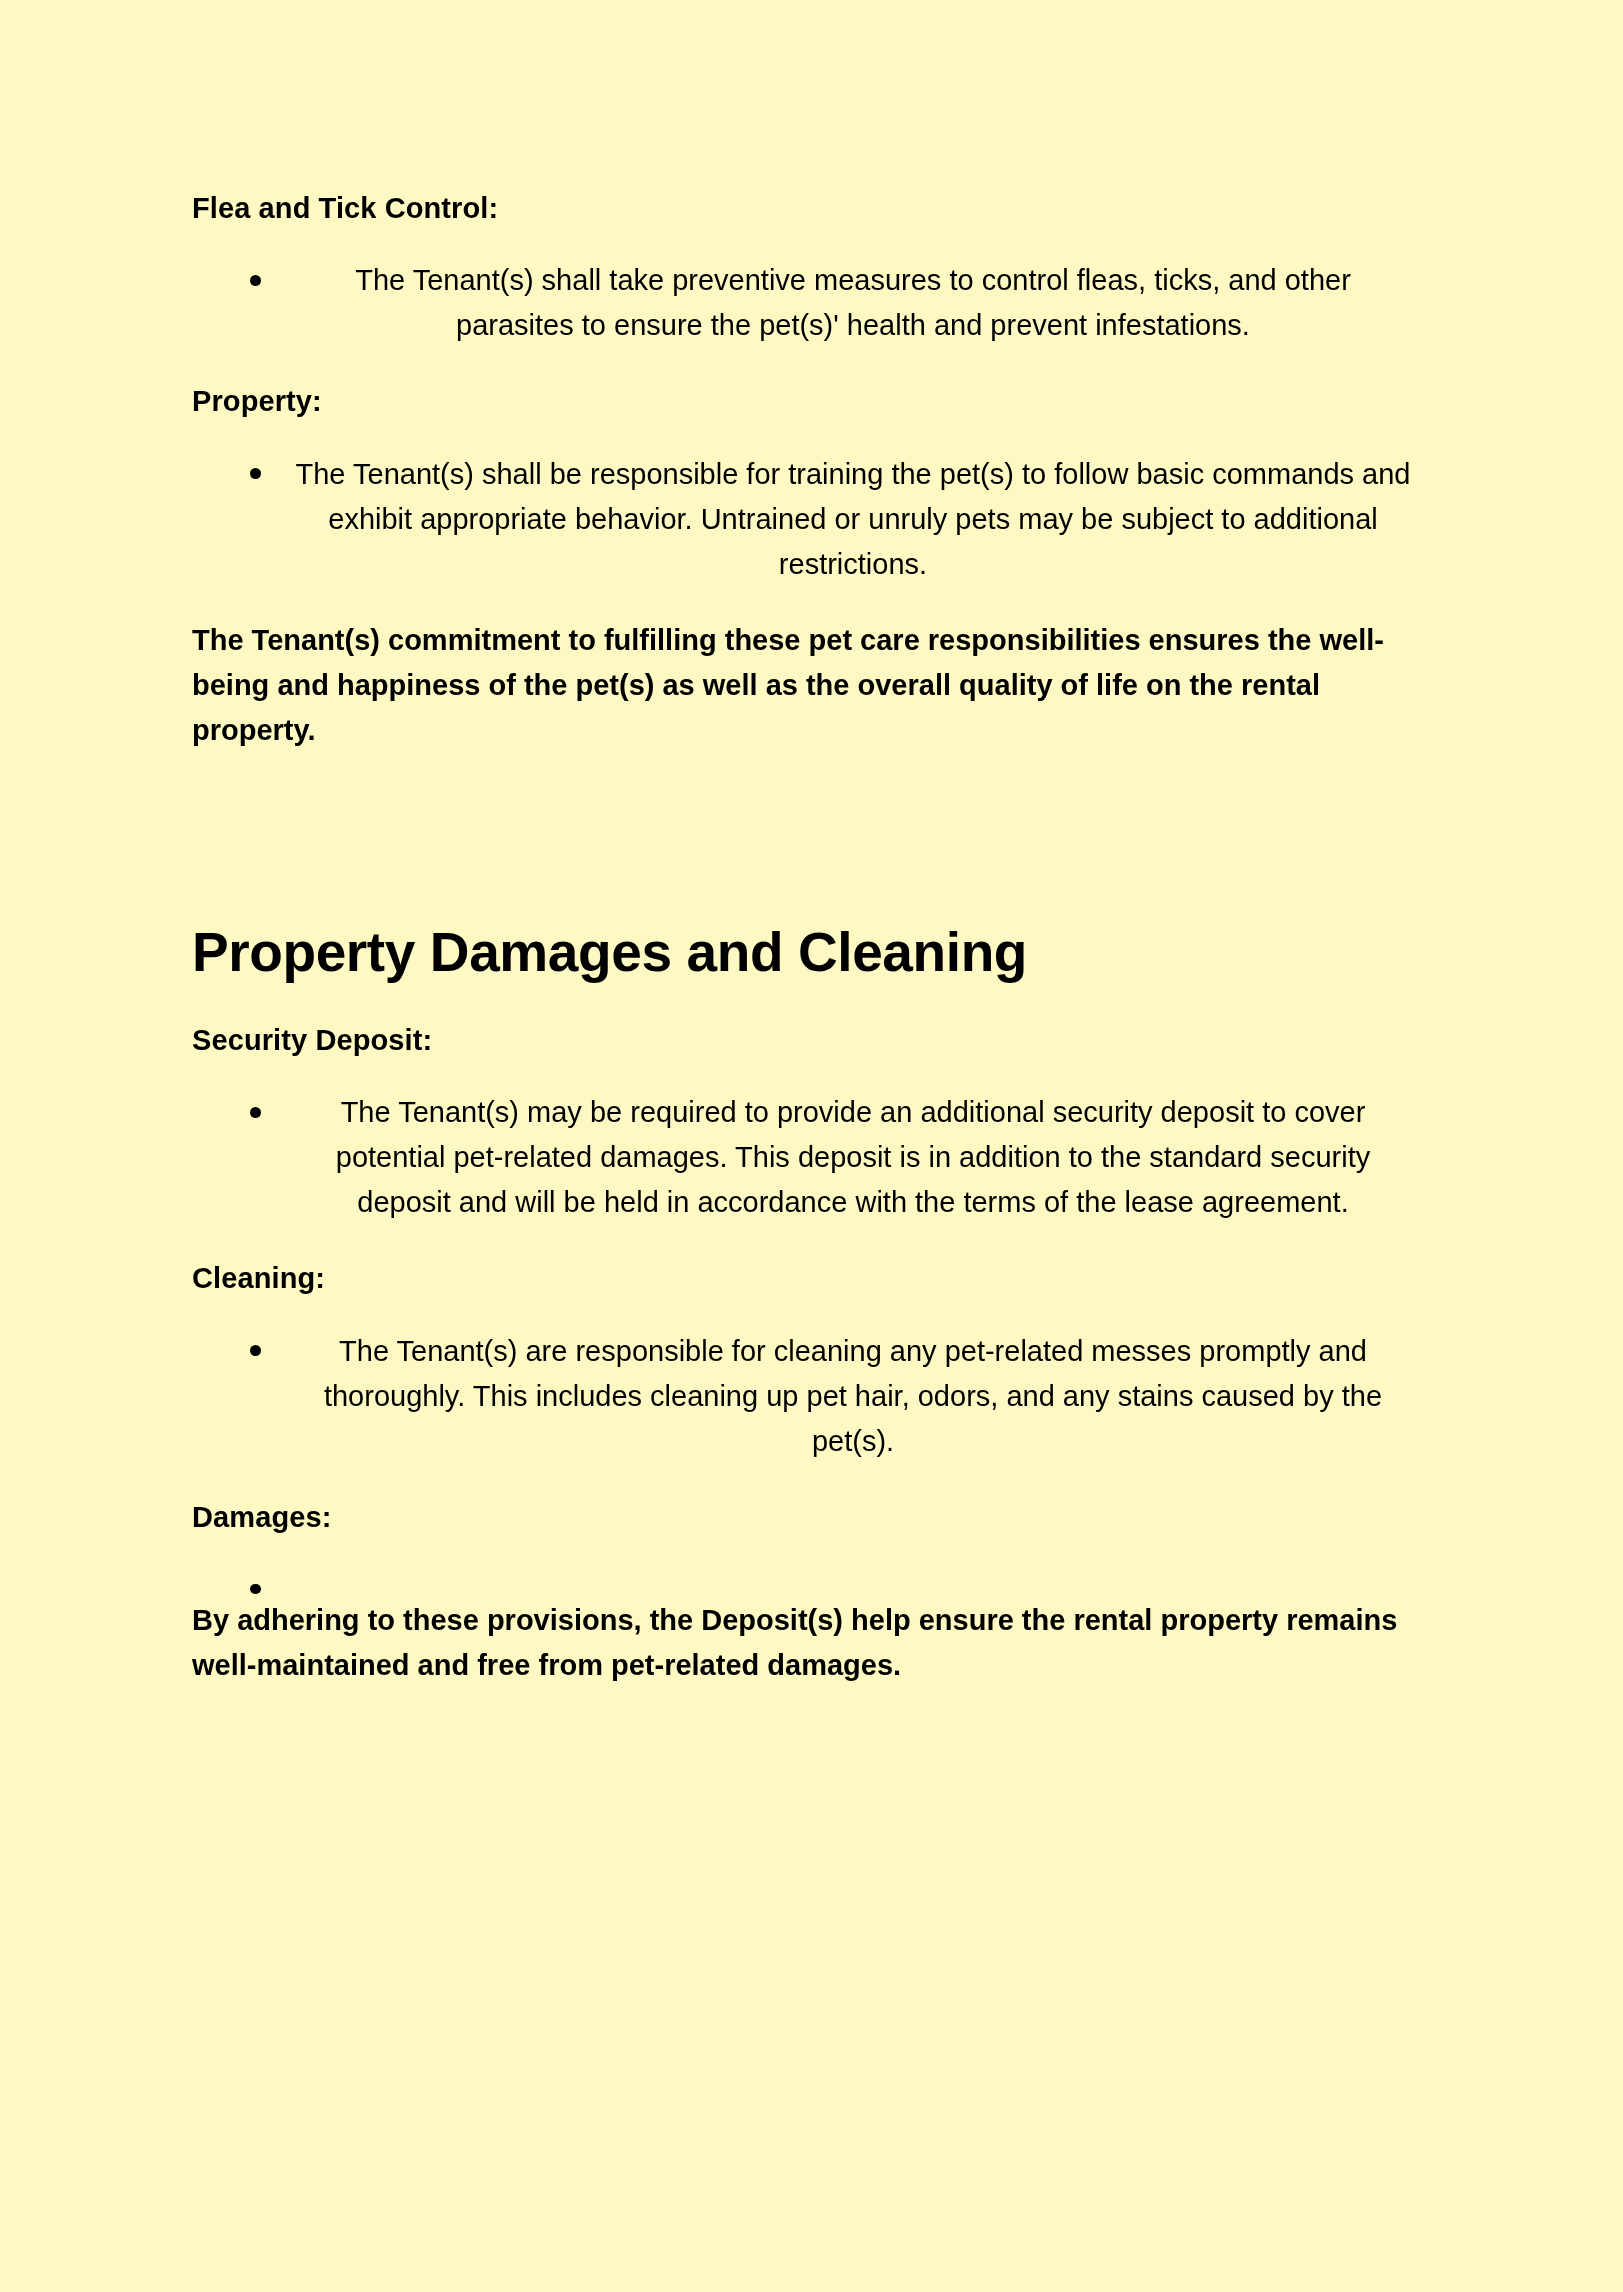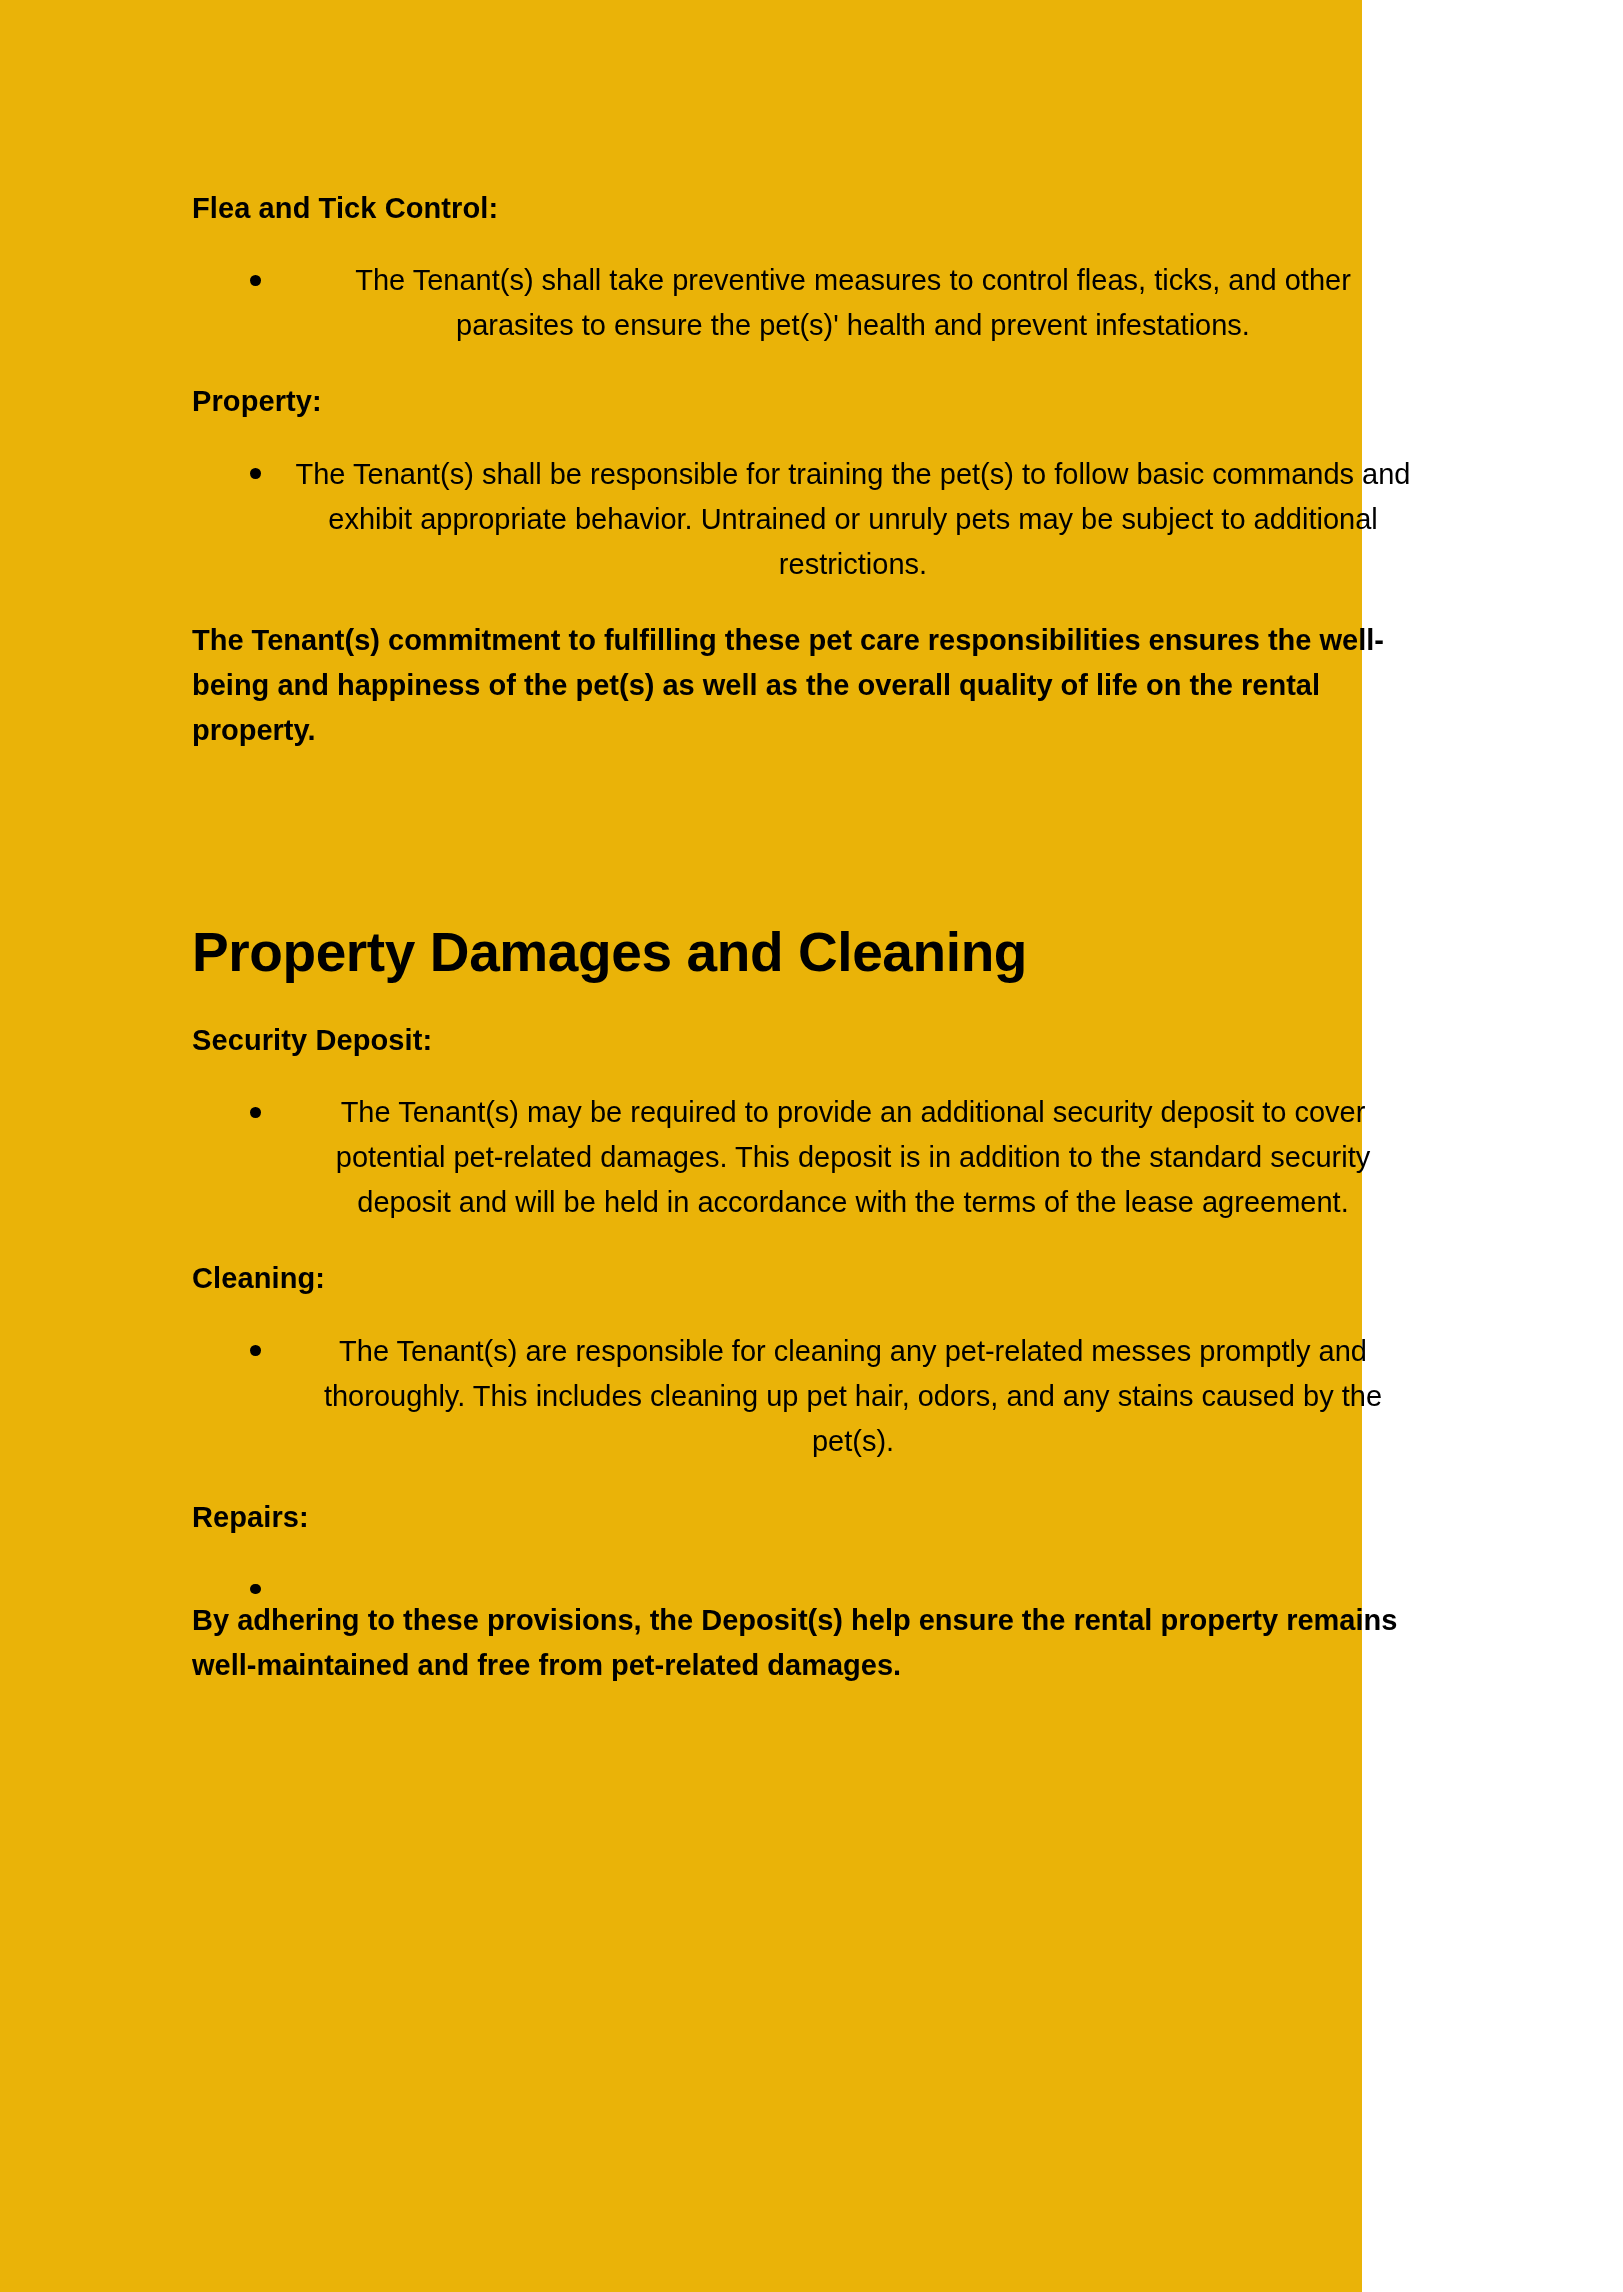--- a/index.html
+++ b/index.html
@@ -10,23 +10,23 @@
   body {
     width: 1623px;
     height: 2293px;
     font-family: "Liberation Sans", sans-serif;
     color: #000000;
     -webkit-font-smoothing: antialiased;
   }
 
   .page {
     position: relative;
-    width: 1362px;
+    width: 1623px;
     height: 2293px;
-    background: #eab308;
+    background: #fef9c3;
     box-sizing: border-box;
     padding: 186px 84px 0 192px;
   }
 
   .doc-body {
     width: 1220px;
   }
 
   
   .subheading {
@@ -141,21 +141,21 @@
     <div class="gap-sub-to-list"></div>
     <ul class="bullets">
       <li>
         <span class="dot"></span>
         <span>The Tenant(s) are responsible for cleaning any pet-related messes promptly and thoroughly. This includes cleaning up pet hair, odors, and any stains caused by the pet(s).</span>
       </li>
     </ul>
 
     <div class="gap-list-to-sub"></div>
 
-    <h3 class="subheading">Repairs:</h3>
+    <h3 class="subheading">Damages:</h3>
     <div class="gap-sub-to-list"></div>
     <ul class="bullets">
       <li>
         <span class="dot"></span>
       </li>
     </ul>
 
     <div class="gap-list-to-para"></div>
 
     <p class="para">By adhering to these provisions, the Deposit(s) help ensure the rental property remains well-maintained and free from pet-related damages.</p>

